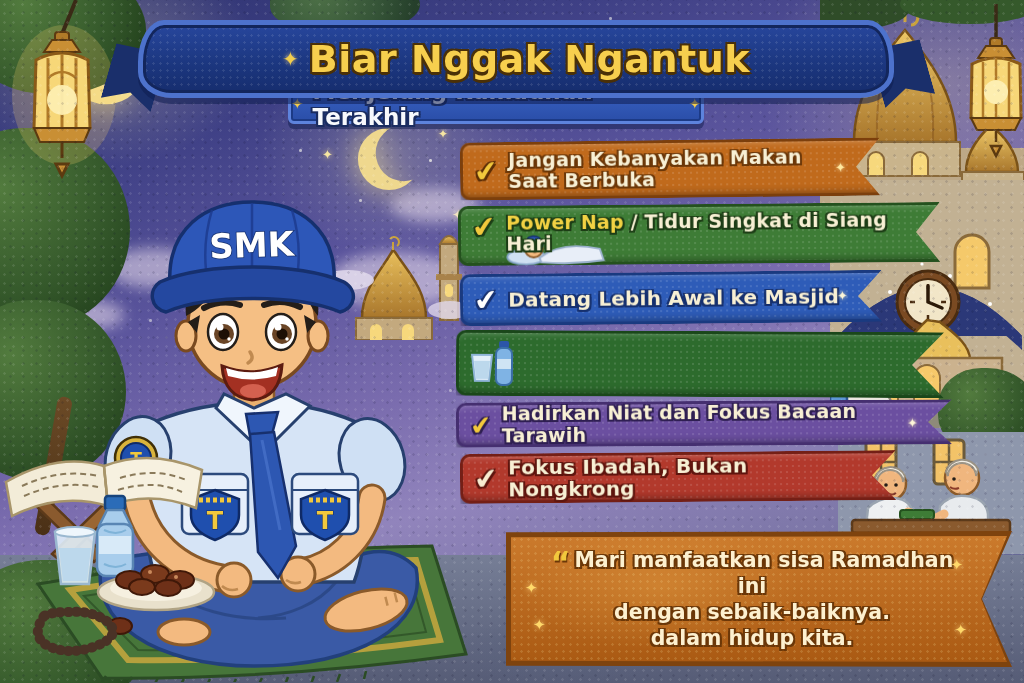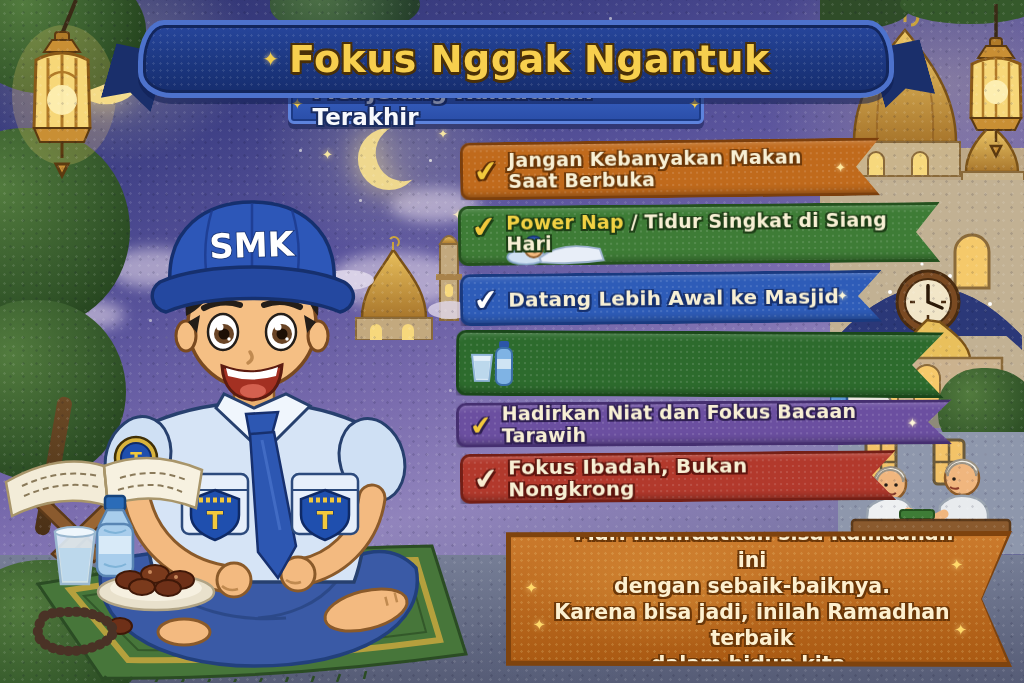--- a/index.html
+++ b/index.html
@@ -408,21 +408,21 @@
         <circle cx="176" cy="147" r="2" fill="#c98a5c"></circle>
       <ellipse cx="120" cy="196" rx="12" ry="8" fill="#6e3018" stroke="#3f1808" stroke-width="2"></ellipse>
     </g>
     <path d="M44,186 Q30,206 48,216 Q70,226 96,216 Q122,206 108,192 Q92,180 68,182 Q52,182 44,186 Z" fill="none" stroke="#4a3226" stroke-width="10" stroke-dasharray="1 7" stroke-linecap="round"></path>
   </svg>
 
   <div class="banner-tail" style="left:108px;top:46px;transform:rotate(16deg)"></div>
   <div class="banner-tail" style="left:876px;top:42px;transform:rotate(-16deg) scaleX(-1)"></div>
   <header class="title-banner">
     <span class="title-sparkle">✦</span>
-    <span class="title-hl">Fokus Nggak Ngantuk</span>
+    <span class="title-hl">Biar Nggak Ngantuk</span>
   </header>
   <div class="subtitle">
     <span class="star-glyph">✦</span>
     <span class="subtitle-text">Menjelang Ramadhan Terakhir</span>
     <span class="star-glyph">✦</span>
   </div>
 
   <div class="ribbon" style="left: 460px; top: 140px; width: 420px; height: 58px; --rot: -0.7deg; --c: #c06a1c; --cd: #7c3f0c;">
     <span class="check" style="--oc: #5c2e06; color: rgb(242, 200, 60);">✔</span>
     <span class="tip-text" style="--oc:#6b3708;max-width:310px">Jangan Kebanyakan Makan Saat Berbuka</span>
@@ -469,19 +469,18 @@
   </div>
 
   <div class="quote-banner">
     <div class="quote-inner">
       <span class="q-spark" style="left:14px;top:34%">✦</span>
       <span class="q-spark" style="right:44px;top:16%">✦</span>
       <span class="q-spark" style="right:40px;bottom:18%">✦</span>
       <span class="q-spark" style="left:22px;bottom:22%">✦</span>
       <div class="q-line"><span class="q-mark">“</span><span>Mari manfaatkan sisa Ramadhan ini</span></div>
       <div class="q-line">dengan sebaik-baiknya.</div>
-      <div class="q-line">Karena bisa jadi, inilah Ramadhan terbaik</div>
       <div class="q-line">dalam hidup kita.</div>
     </div>
   </div>
 
   <div class="noise"></div>
 </div>
 
 </body></html>

